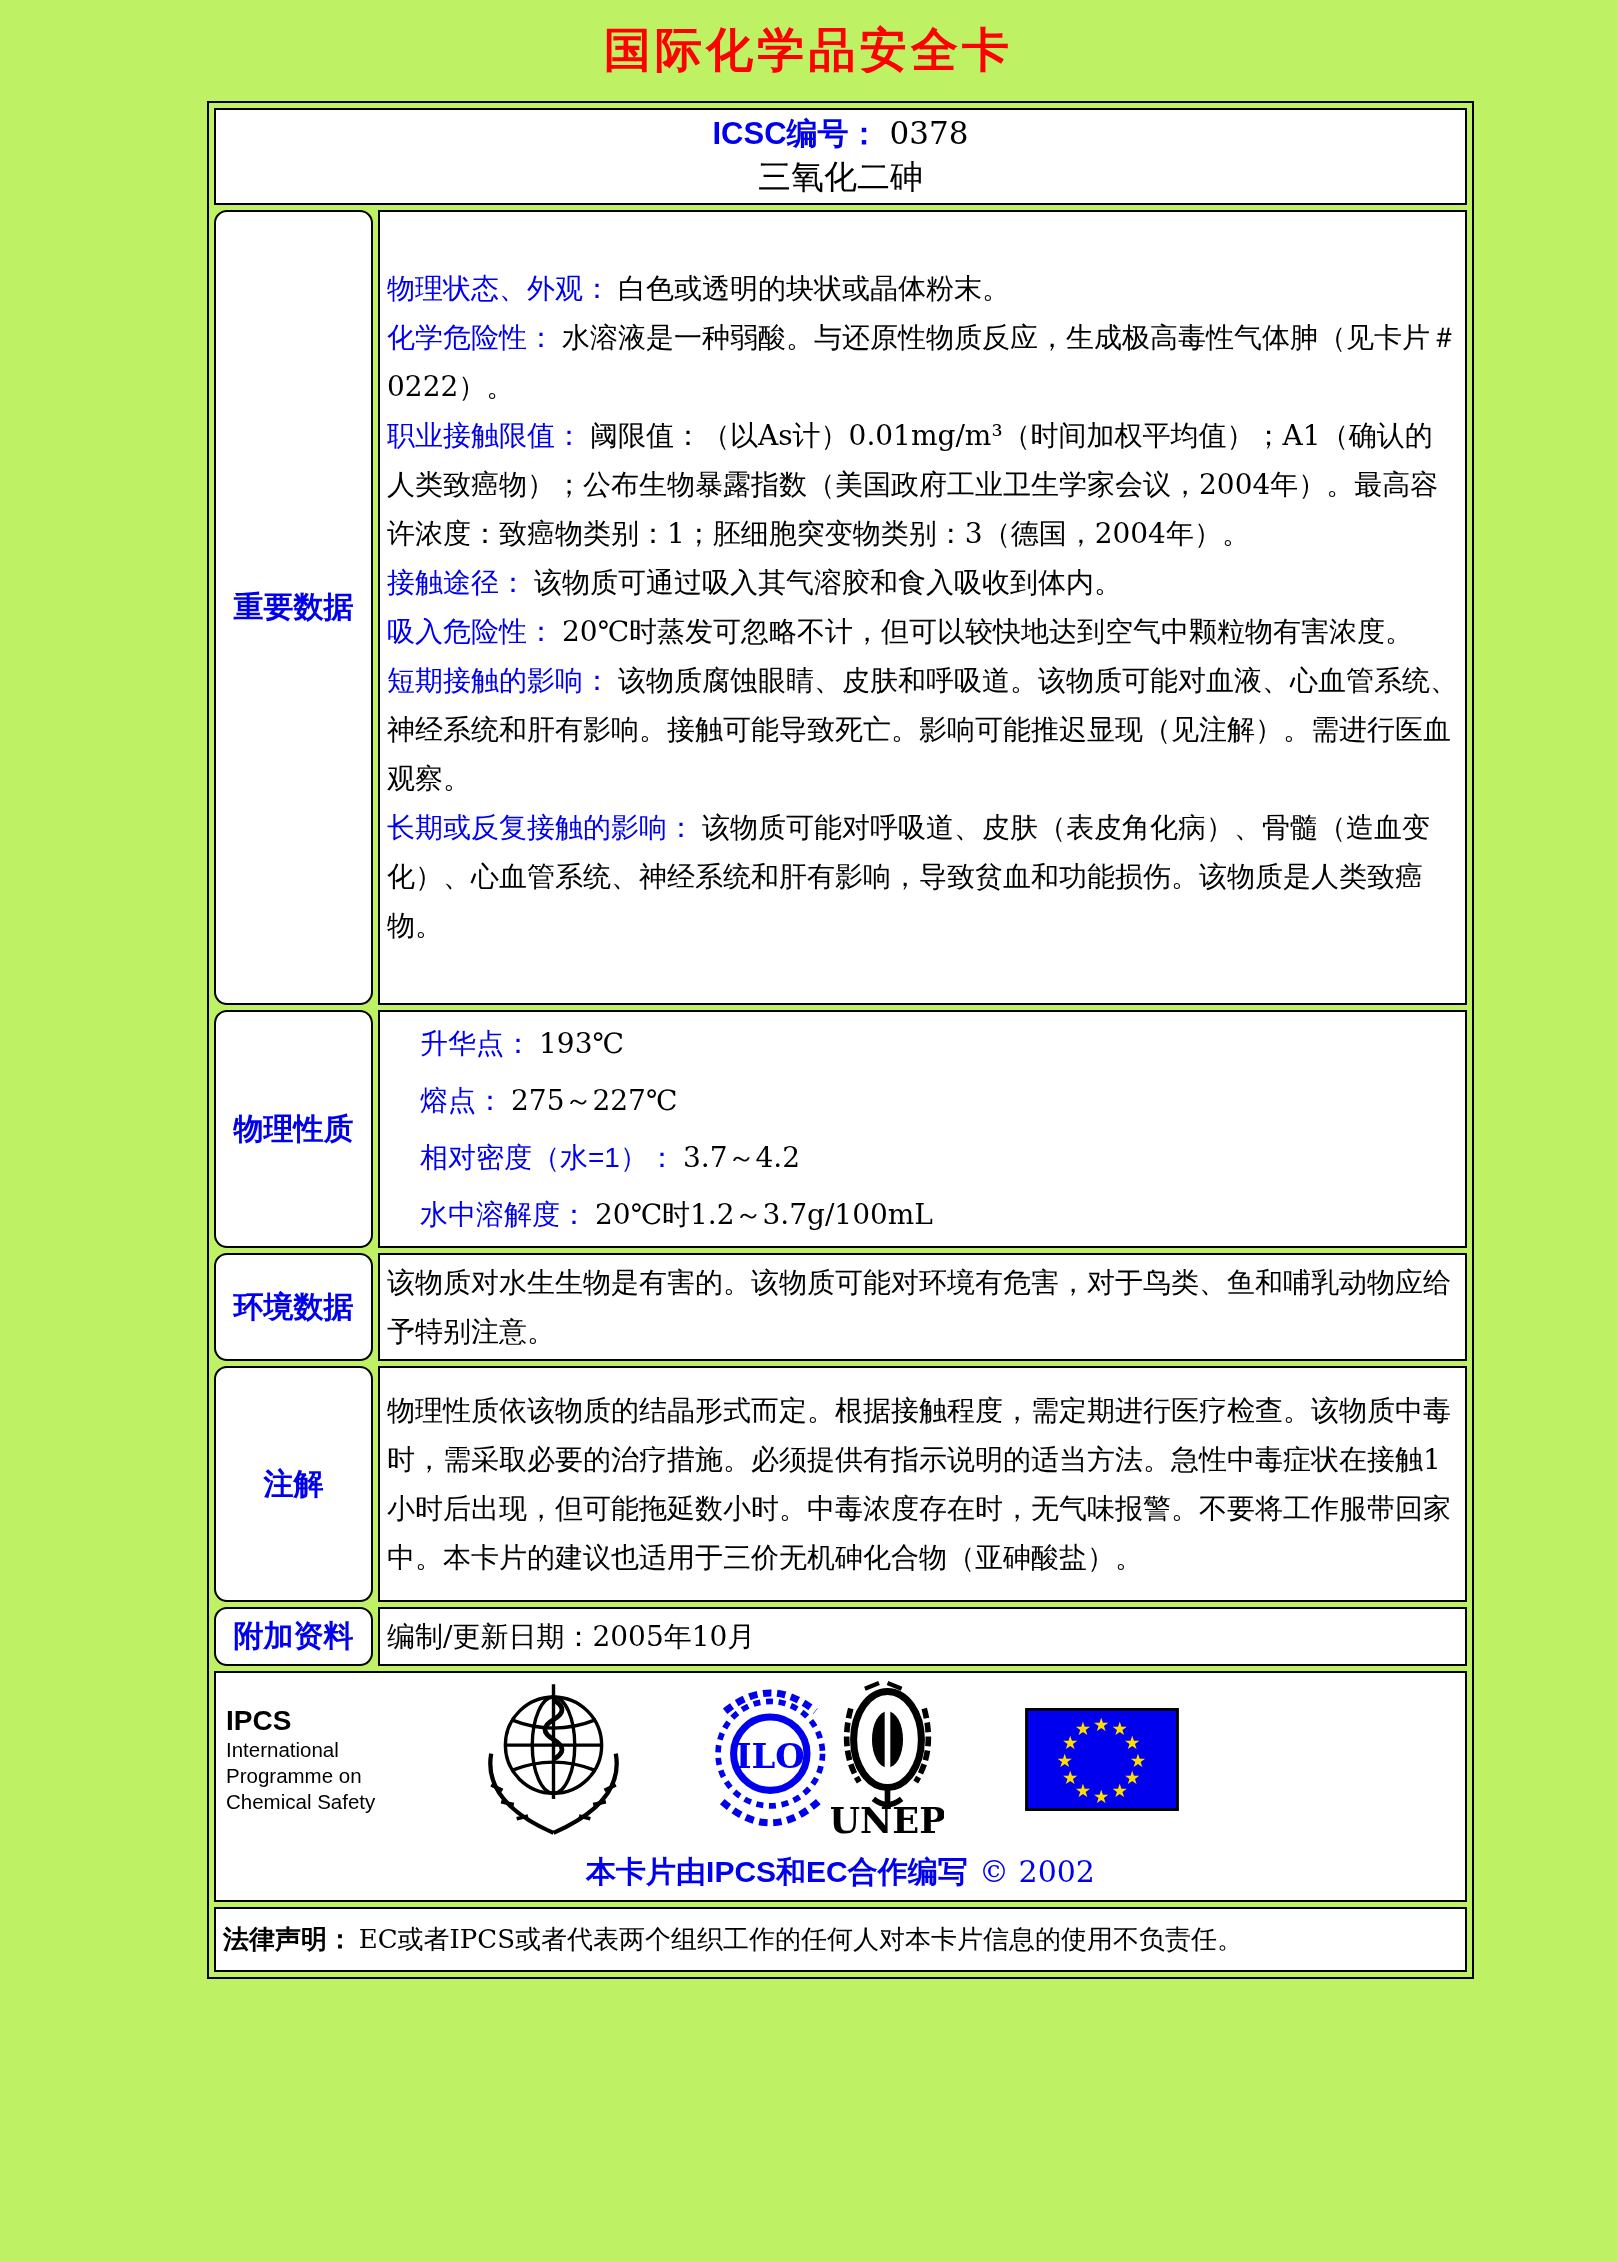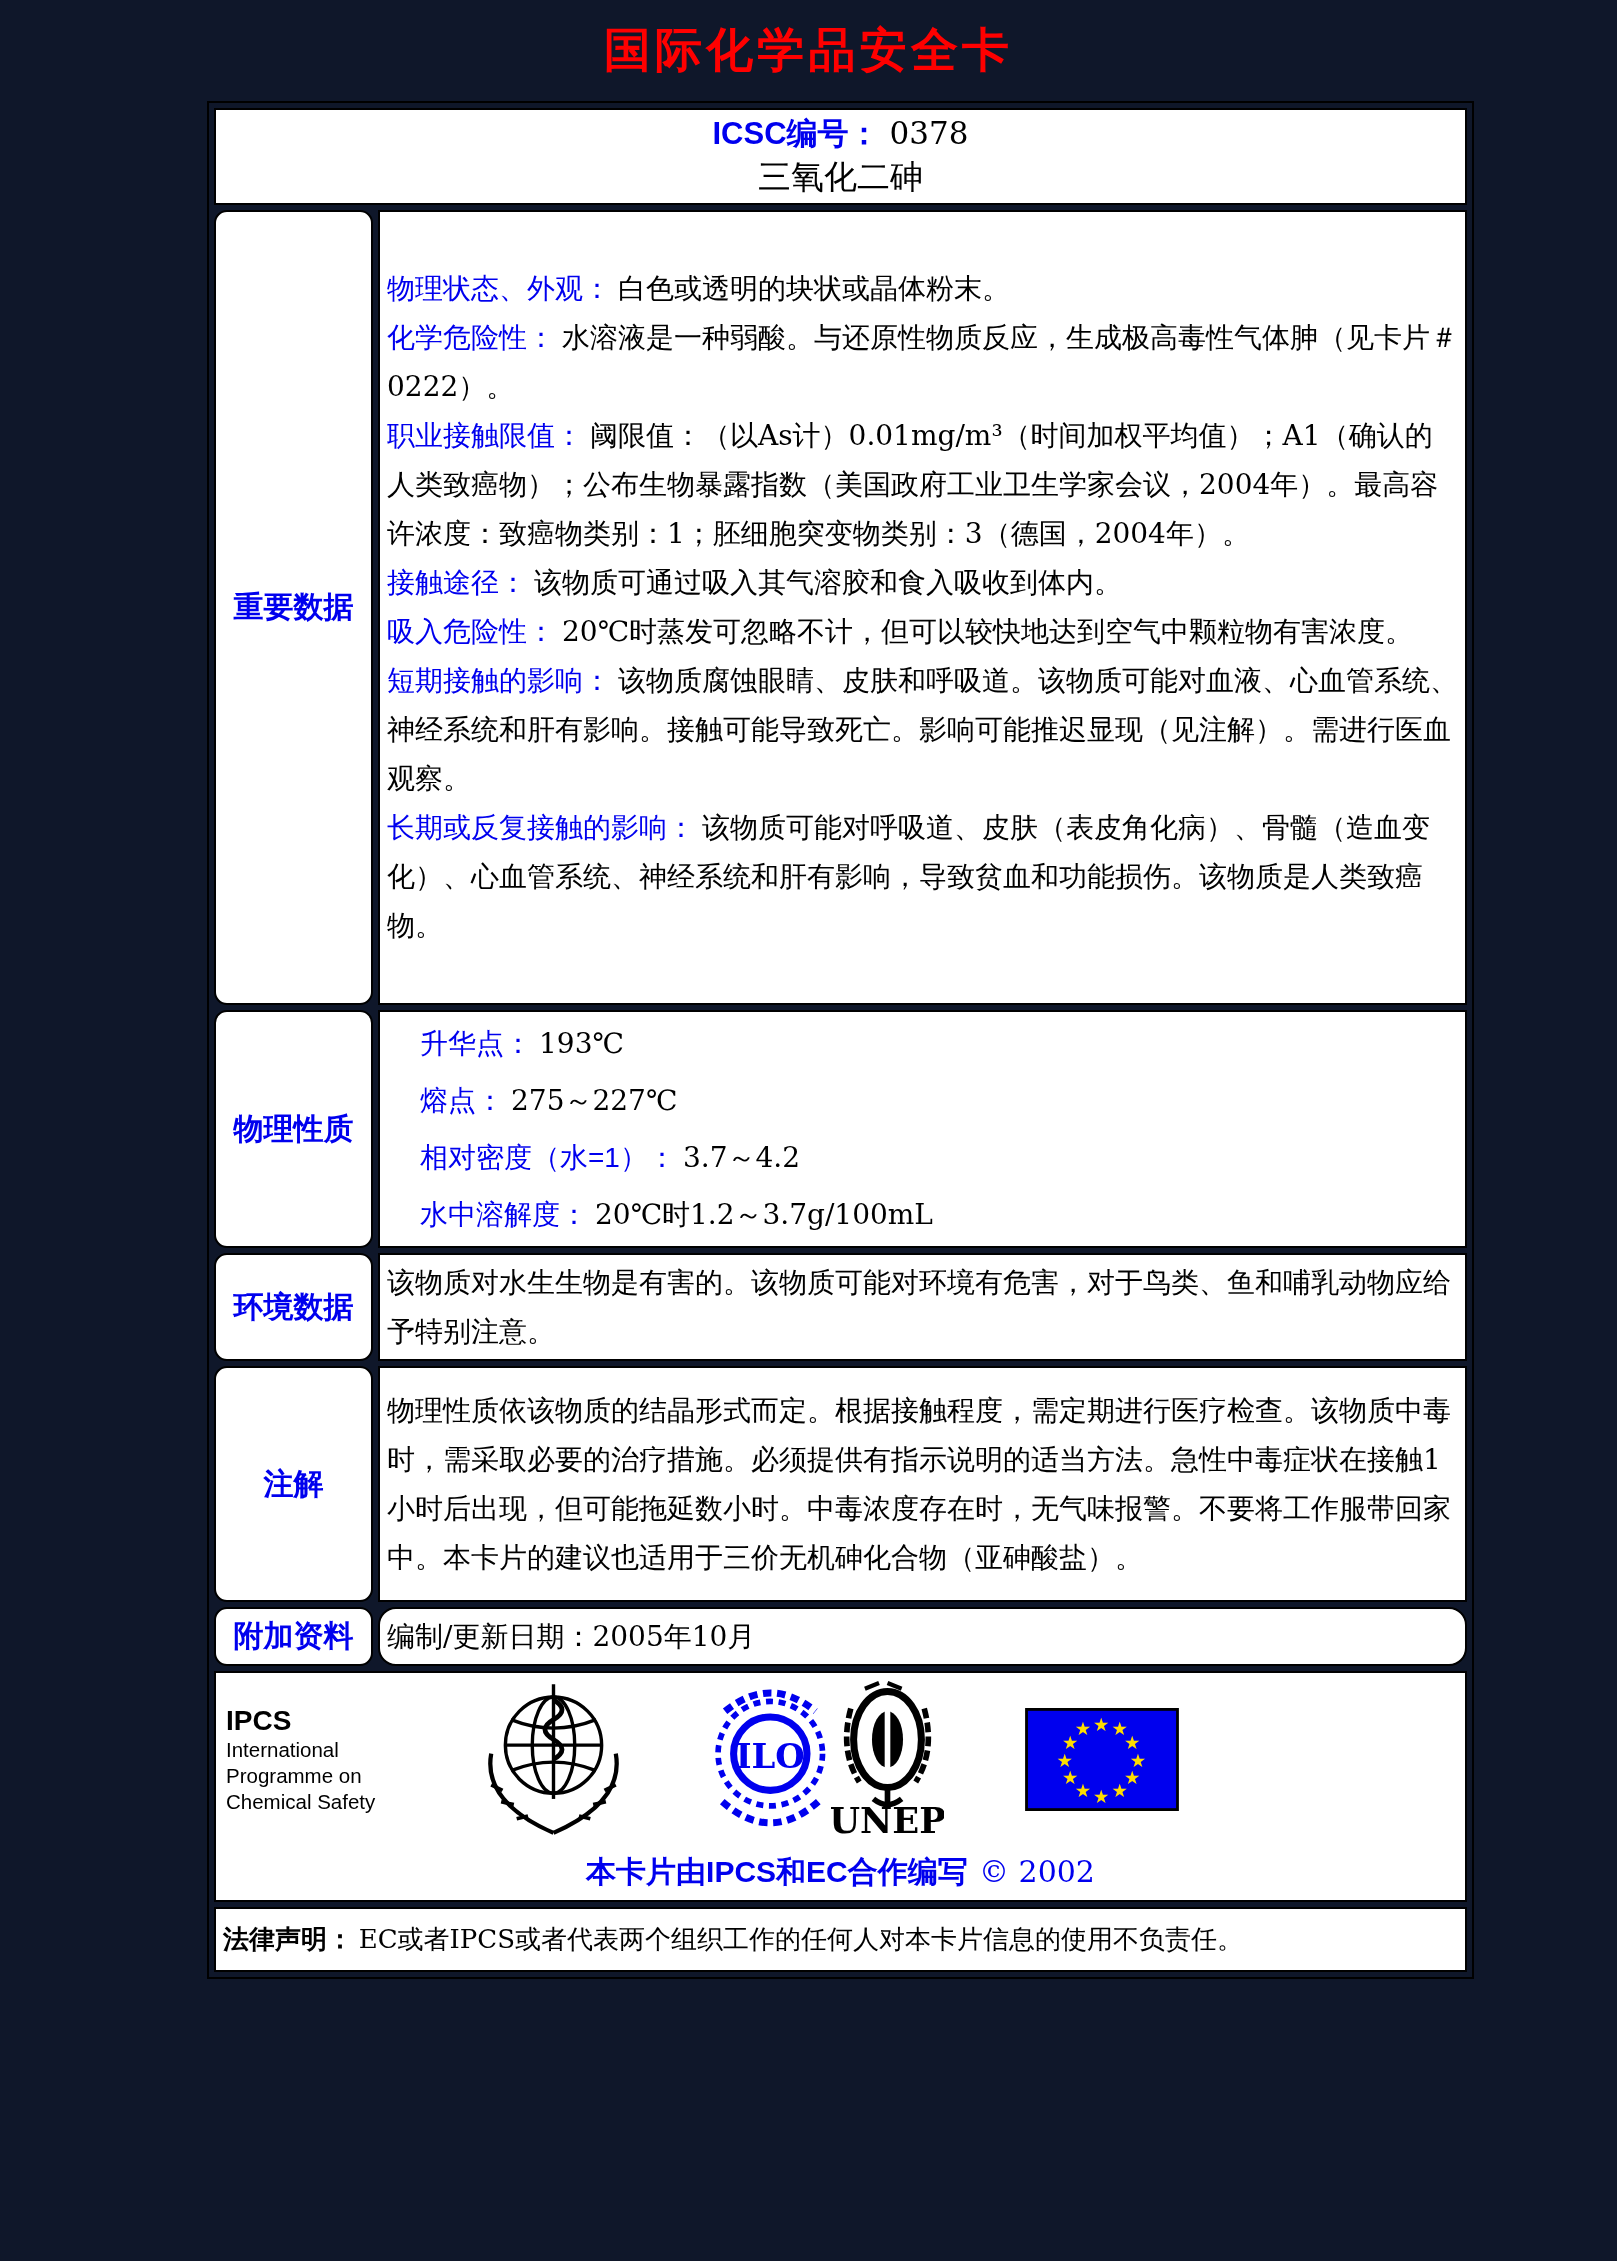--- a/index.html
+++ b/index.html
@@ -1,20 +1,20 @@
 <!DOCTYPE html>
 <html style="font-size:11.3px"><head>
 <meta charset="utf-8">
 <style>
   html,body{margin:0;padding:0;background:#ffffff;}
   .page{
     position:relative;
     width:1617px;
     height:2261px;
-    background:#0f172a;
+    background:#bef264;
     font-family:"Liberation Sans","DejaVu Sans",sans-serif;
     color:#000;
     overflow:hidden;
   }
   .page-title{
     padding-top:24px;
     width:1617px;
     text-align:center;
     font-size:47px;
     font-weight:bold;
@@ -74,21 +74,21 @@
   .content-cell.physical p.item{line-height:57px;}
   .term{
     color:#0000ee;font-weight:normal;
     font-family:"Liberation Sans","DejaVu Sans",sans-serif;
     margin-right:7px;
   }
   .row-important .content-cell{height:786px;}
   .row-physical  .content-cell{height:221px;vertical-align:middle;padding-left:40px;}
   .row-environment .content-cell{height:99px;}
   .row-notes .content-cell{height:226px;}
-  .row-additional .content-cell{height:42px;border-radius:18px;}
+  .row-additional .content-cell{height:42px;}
   
   .logos-cell{height:189px;padding:7px 10px;}
   .logos-flex{display:flex;align-items:center;justify-content:flex-start;}
   .ipcs-block{width:212px;font-family:"Liberation Sans","DejaVu Sans",sans-serif;}
   .ipcs-title{font-size:28px;font-weight:bold;line-height:1.15;}
   .ipcs-sub{font-size:20.5px;line-height:1.25;}
   .logo-slot{display:flex;align-items:center;justify-content:center;}
   .logo-who{margin-left:39px;}
   .logo-ilo{margin-left:81px;}
   .logo-unep{}

